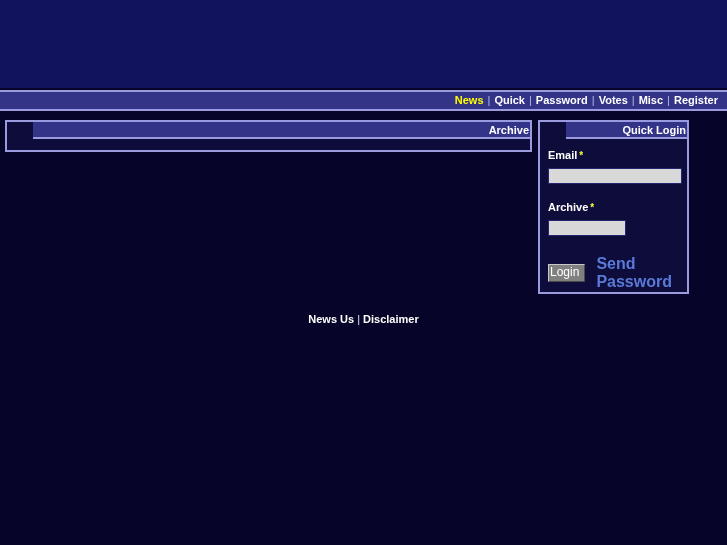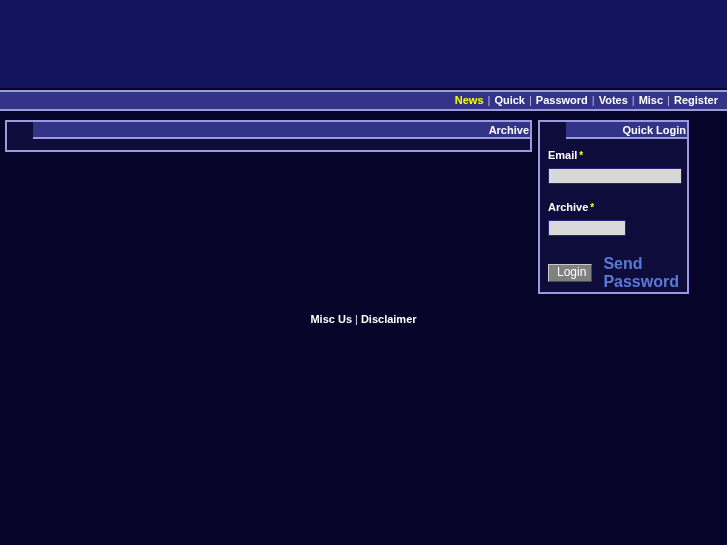--- a/index.html
+++ b/index.html
@@ -140,21 +140,21 @@
   }
   #login-button {
     background: #808080;
     color: #ffffff;
     font-family: "Liberation Sans", sans-serif;
     font-size: 12px;
     border-top: 1px solid #c8c8c8;
     border-left: 1px solid #c8c8c8;
     border-right: 1px solid #4a4a4a;
     border-bottom: 1px solid #4a4a4a;
-    padding: 1px 5px 2px 8px;
+    padding: 1px 5px 2px 1px;
     cursor: pointer;
     line-height: 1.1;
   }
   #send-password-link {
     color: #5a7ad8;
     font-size: 16px;
     font-weight: bold;
     text-decoration: none;
     margin-left: 11px;
     cursor: pointer;
@@ -228,14 +228,14 @@
 
     <div id="login-actions">
       <button id="login-button">Login</button>
       <a id="send-password-link" href="#">Send Password</a>
     </div>
 
   </div>
 </div>
 
 <div id="footer">
-  <a href="#">Misc Us</a><span class="footsep">|</span><a href="#">Disclaimer</a>
+  <a href="#">News Us</a><span class="footsep">|</span><a href="#">Disclaimer</a>
 </div>
 
 </body></html>

